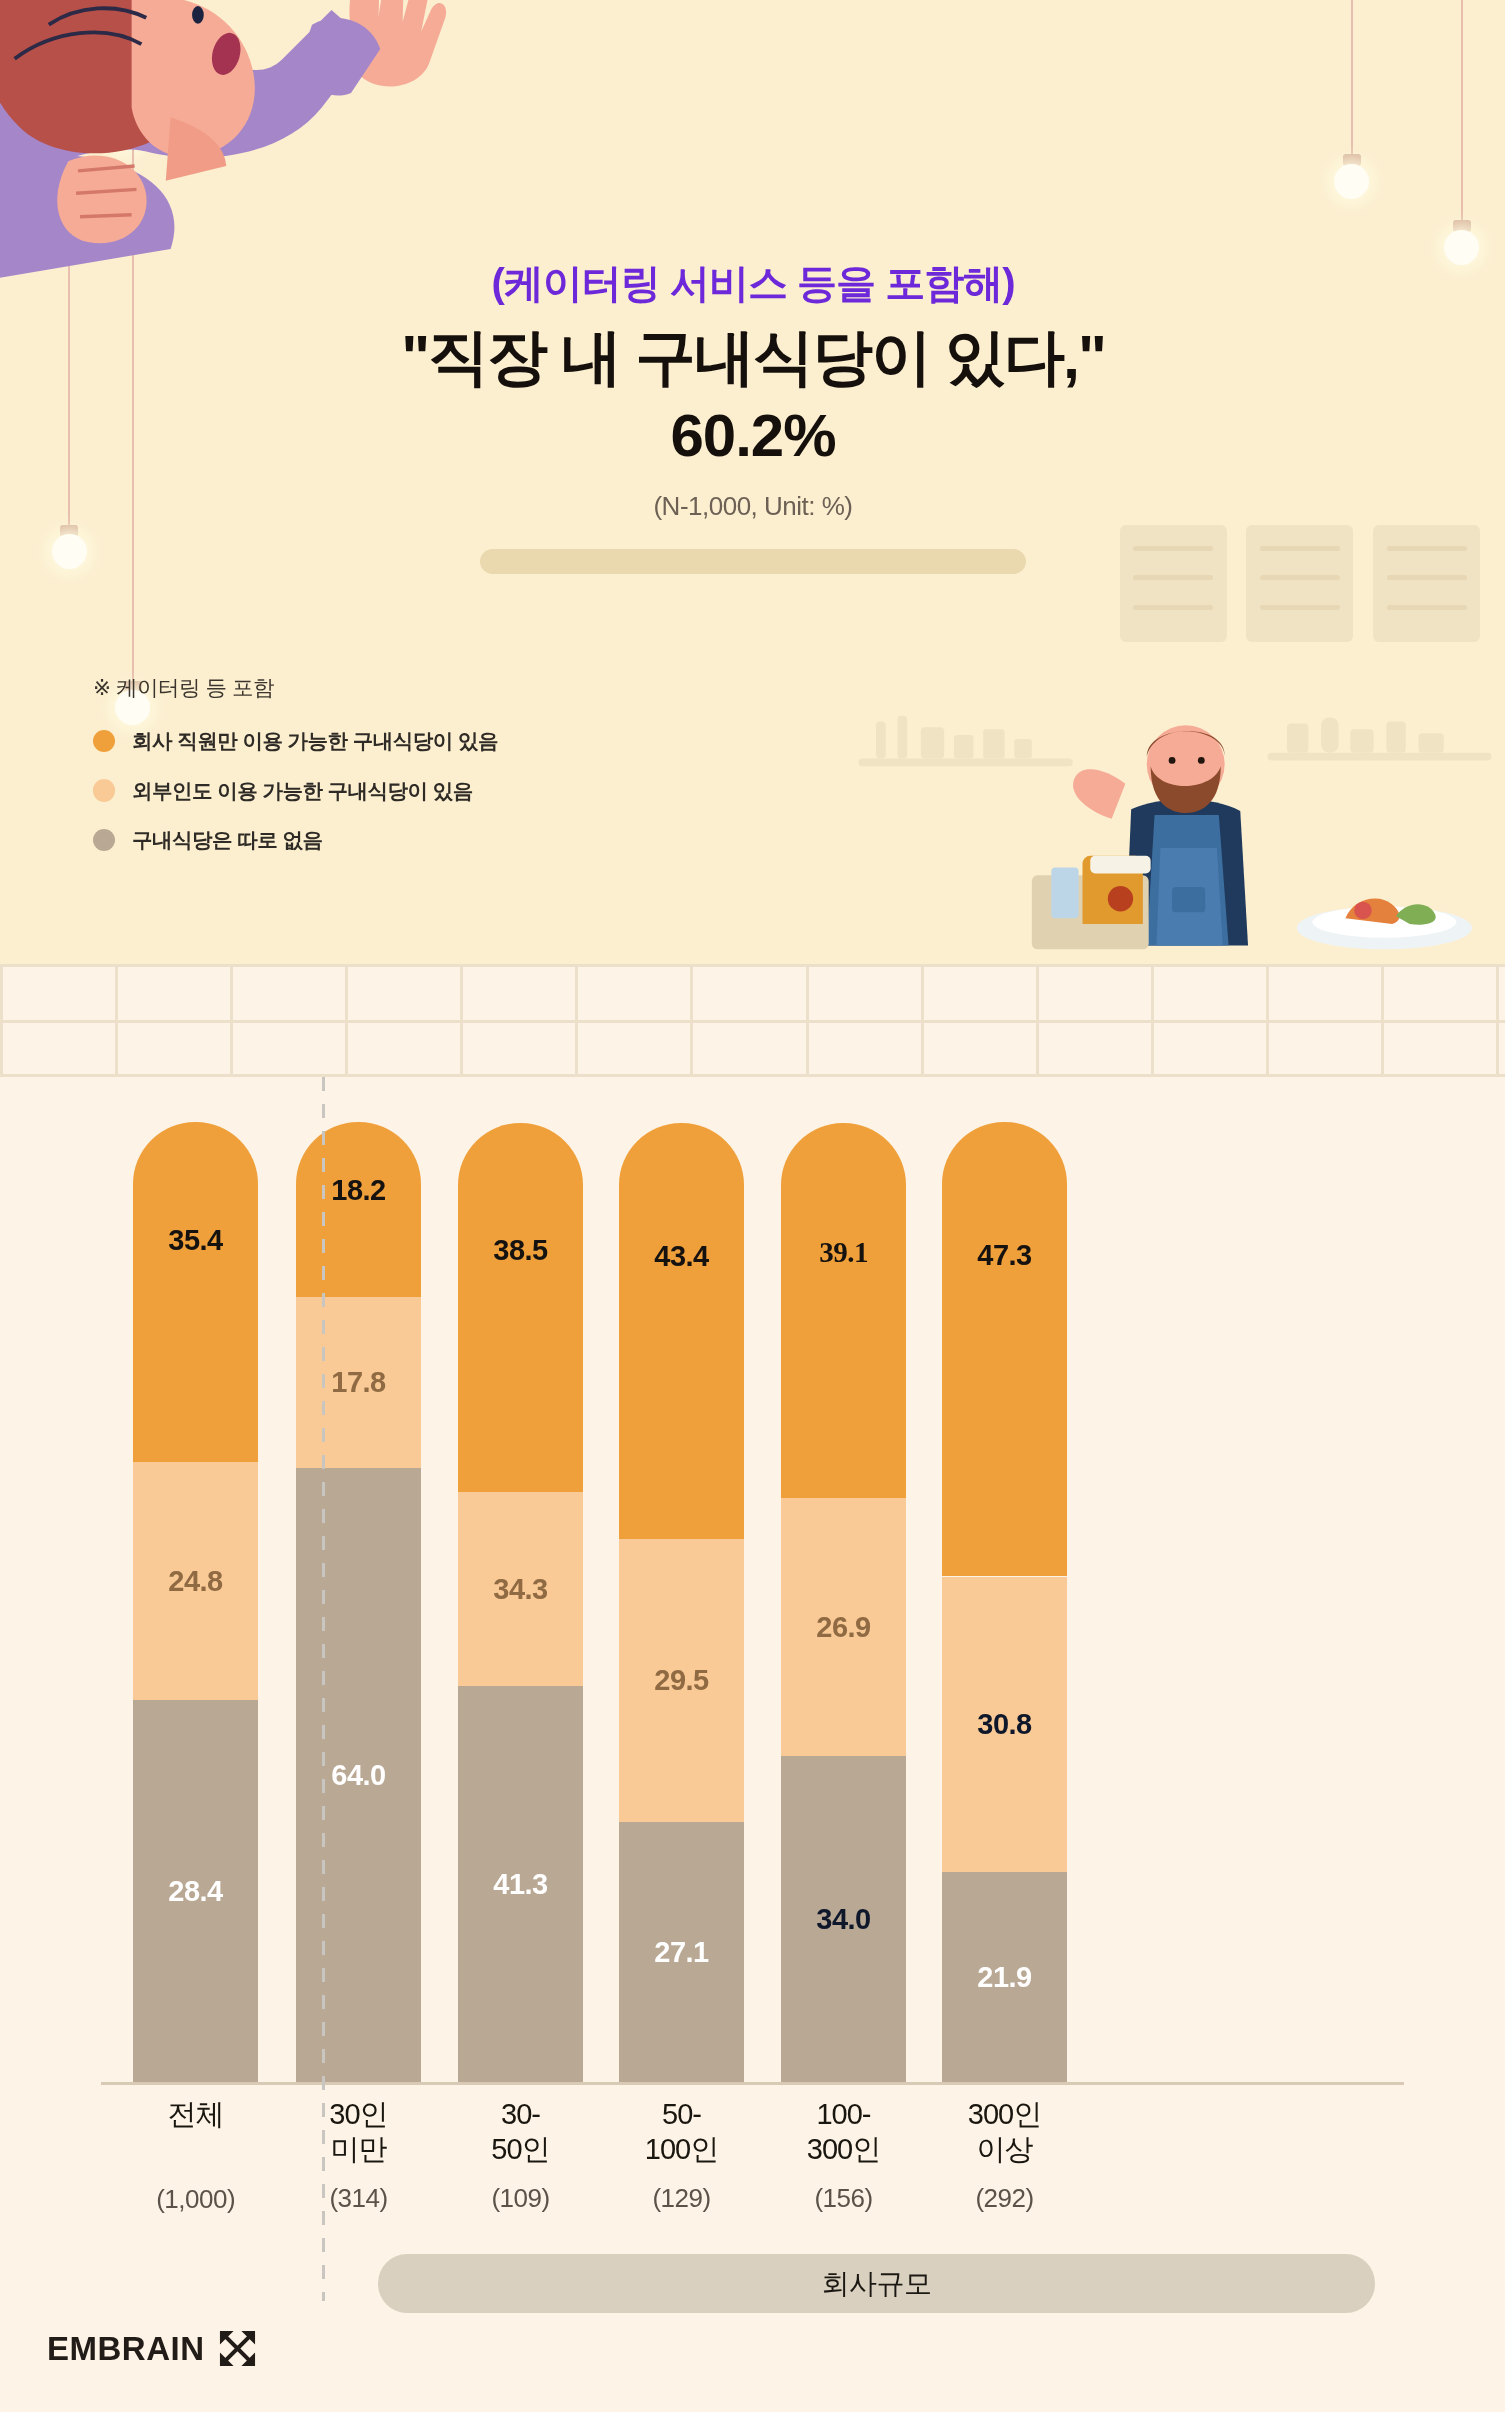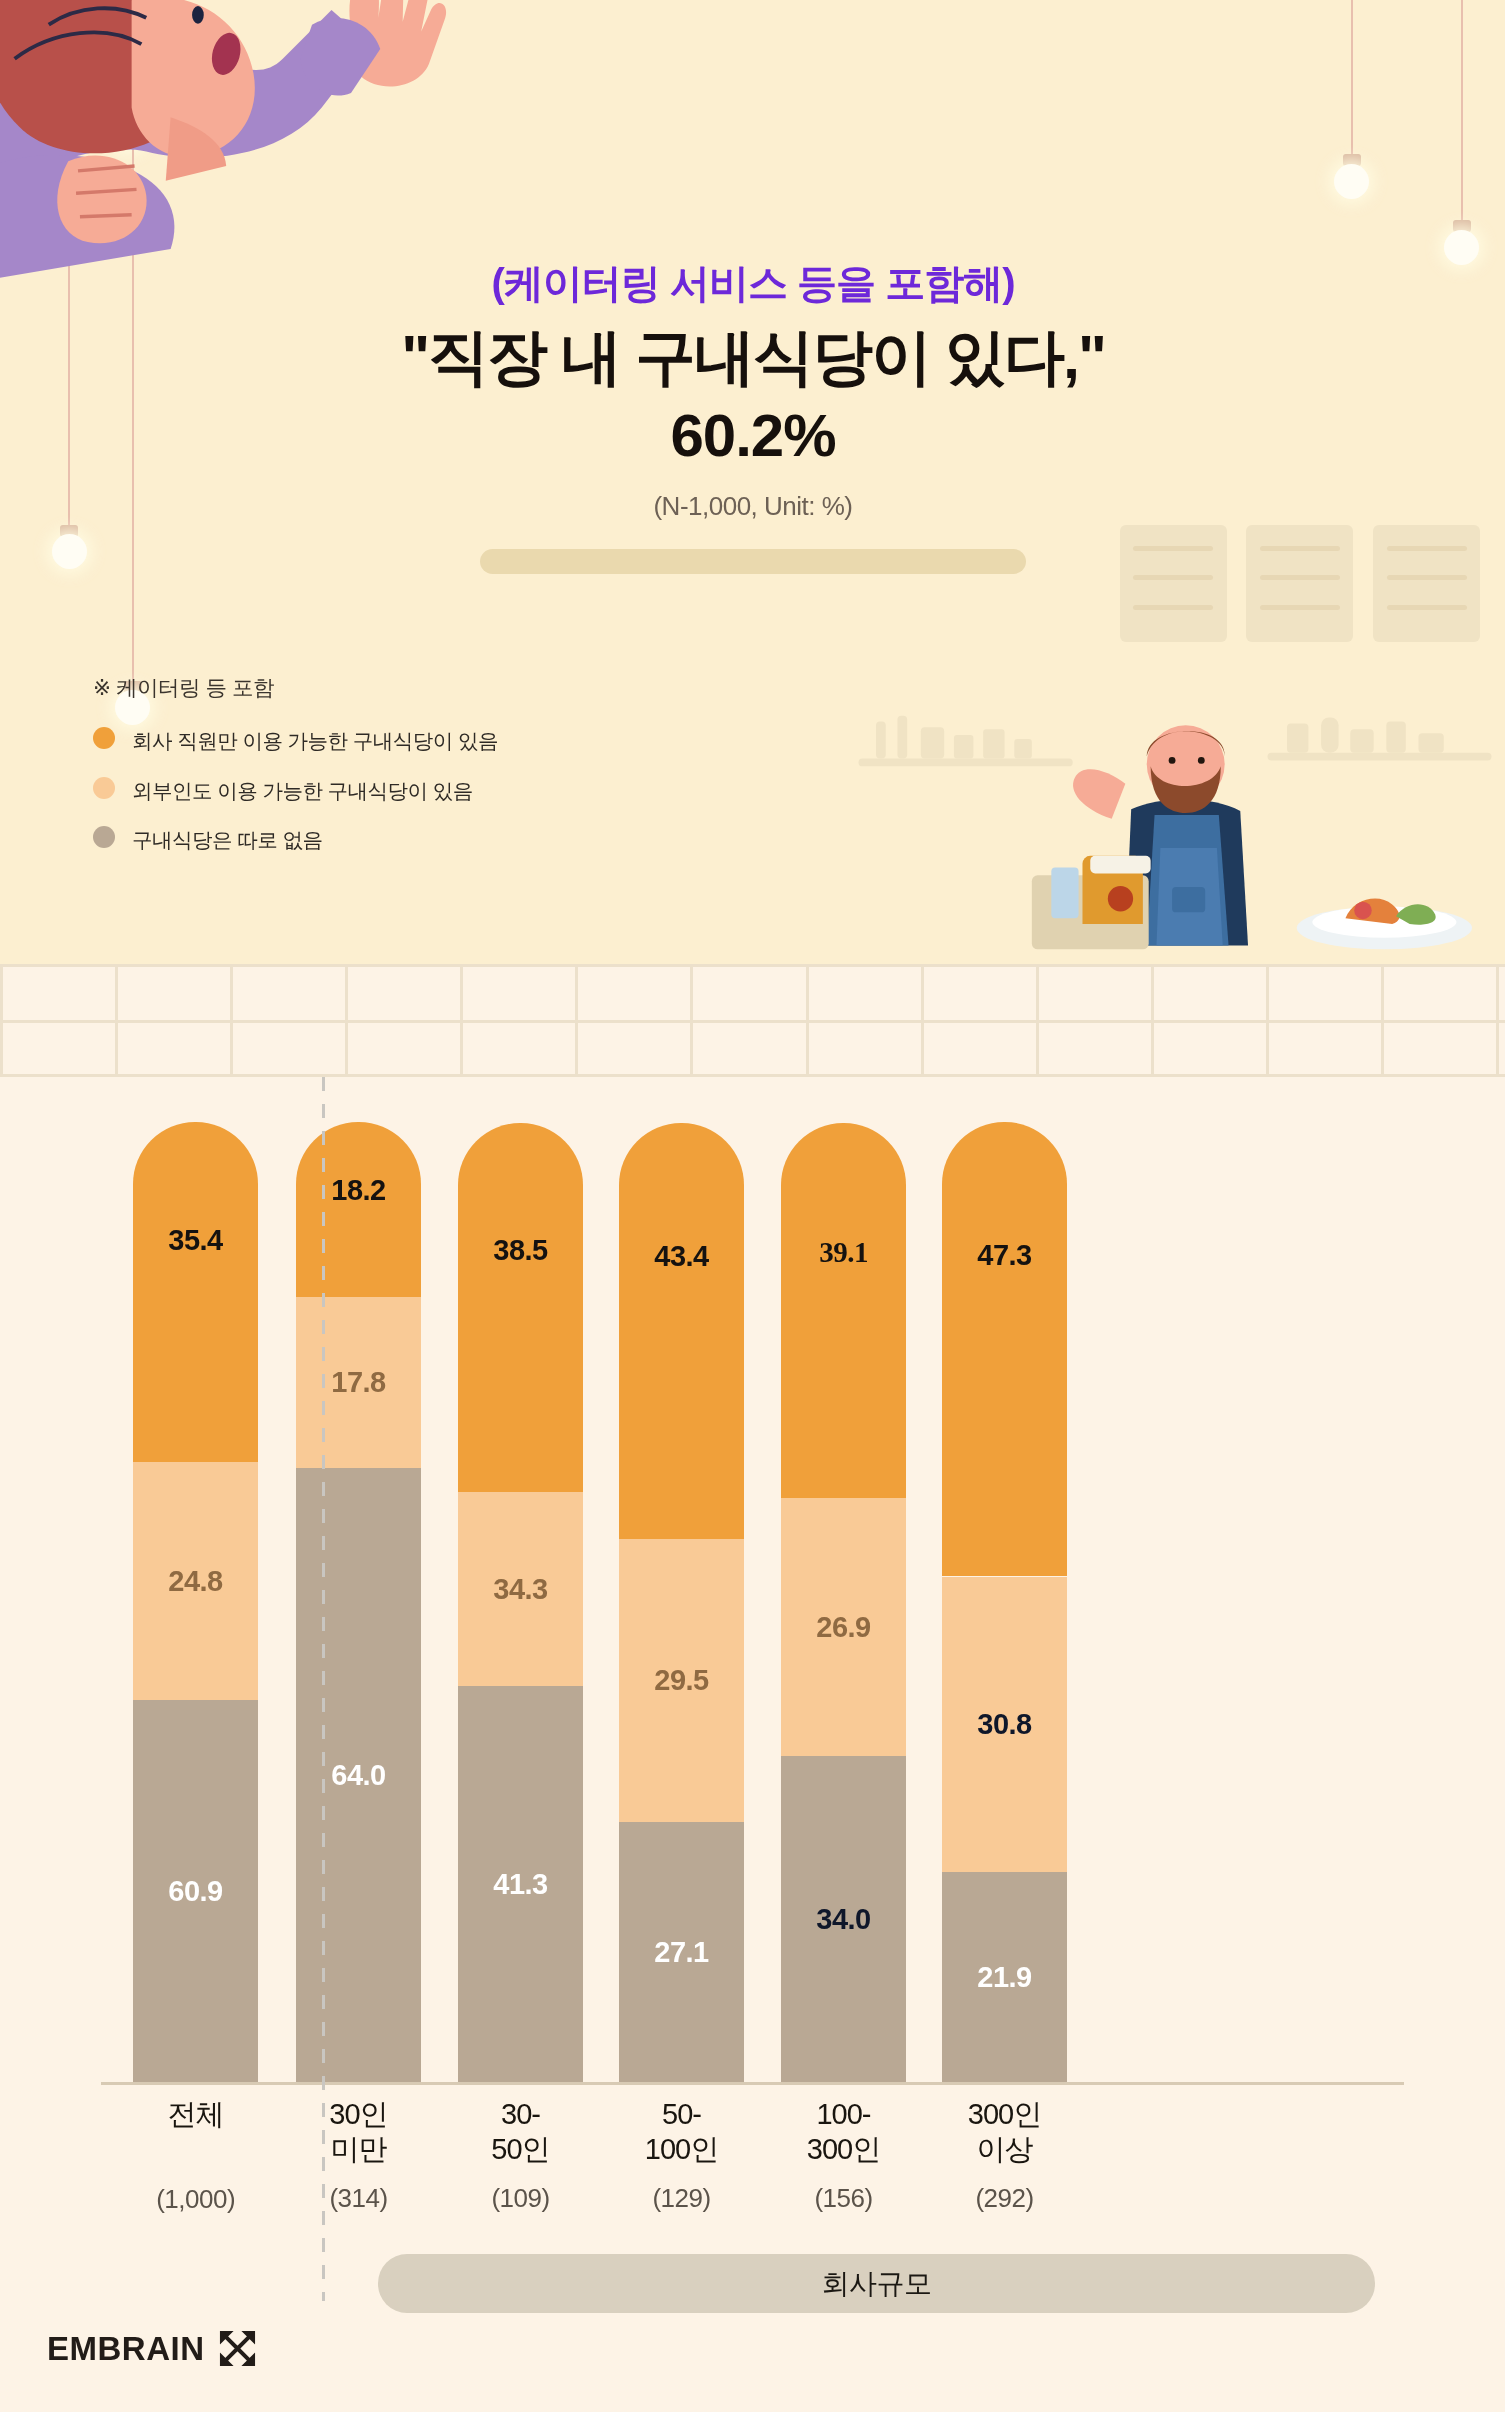--- a/index.html
+++ b/index.html
@@ -49,21 +49,21 @@
     font-size:60px; font-weight:bold; color:#16100c; letter-spacing:-1px;
     margin-top:2px; position:relative; z-index:2;
   }
   #title-note {
     font-size:26px; color:#6d6155; margin-top:21.5px; letter-spacing:-0.5px;
   }
 
   
   #legend { position:absolute; left:93px; top:673px; z-index:5; }
   #legend-note { font-size:21.5px; color:#3a342d; letter-spacing:-0.5px; margin-bottom:25px; }
-  .legend-row { display:flex; align-items:flex-start; margin-bottom:21.5px; }
+  .legend-row { display:flex; align-items:center; margin-bottom:21.5px;font-weight:bold; }
   .legend-dot { width:22.4px; height:22.4px; border-radius:50%; margin-right:16.6px; flex:none; }
   .legend-label { font-size:20.5px; color:#2e2a25; letter-spacing:-0.5px; }
 
   
   #chef { position:absolute; left:858px; top:702px; width:634px; height:261px; }
 
   
   #tile-strip {
     position:absolute; left:0; top:964px; width:1506px; height:113px;
     background:#fdf3e6;
@@ -279,21 +279,21 @@
   <div class="tile-v" style="left:1266px;"></div>
   <div class="tile-v" style="left:1381px;"></div>
   <div class="tile-v" style="left:1496px;"></div>
 </div>
 
 <div id="chart-area">
   <div id="plot">
       <div class="bar-group" style="left: 32px;">
         <div class="bar">
           <div class="seg seg-bot" style="height: 382px; bottom: 0px; background: rgb(185, 168, 148);">
-            <span style="color: rgb(255, 255, 255);">60.9</span>
+            <span style="color: rgb(255, 255, 255);">28.4</span>
           </div>
           <div class="seg seg-mid" style="height: 238px; bottom: 382px; background: rgb(249, 202, 150);">
             <span style="color: rgb(143, 106, 66);">24.8</span>
           </div>
           <div class="seg seg-top" style="height: 340px; bottom: 620px; background: rgb(240, 160, 58); align-items: flex-start;">
             <span style="color: rgb(21, 18, 16); margin-top: 102px;">35.4</span>
           </div>
         </div>
       </div>
       <div class="bar-group" style="left: 195px;">

